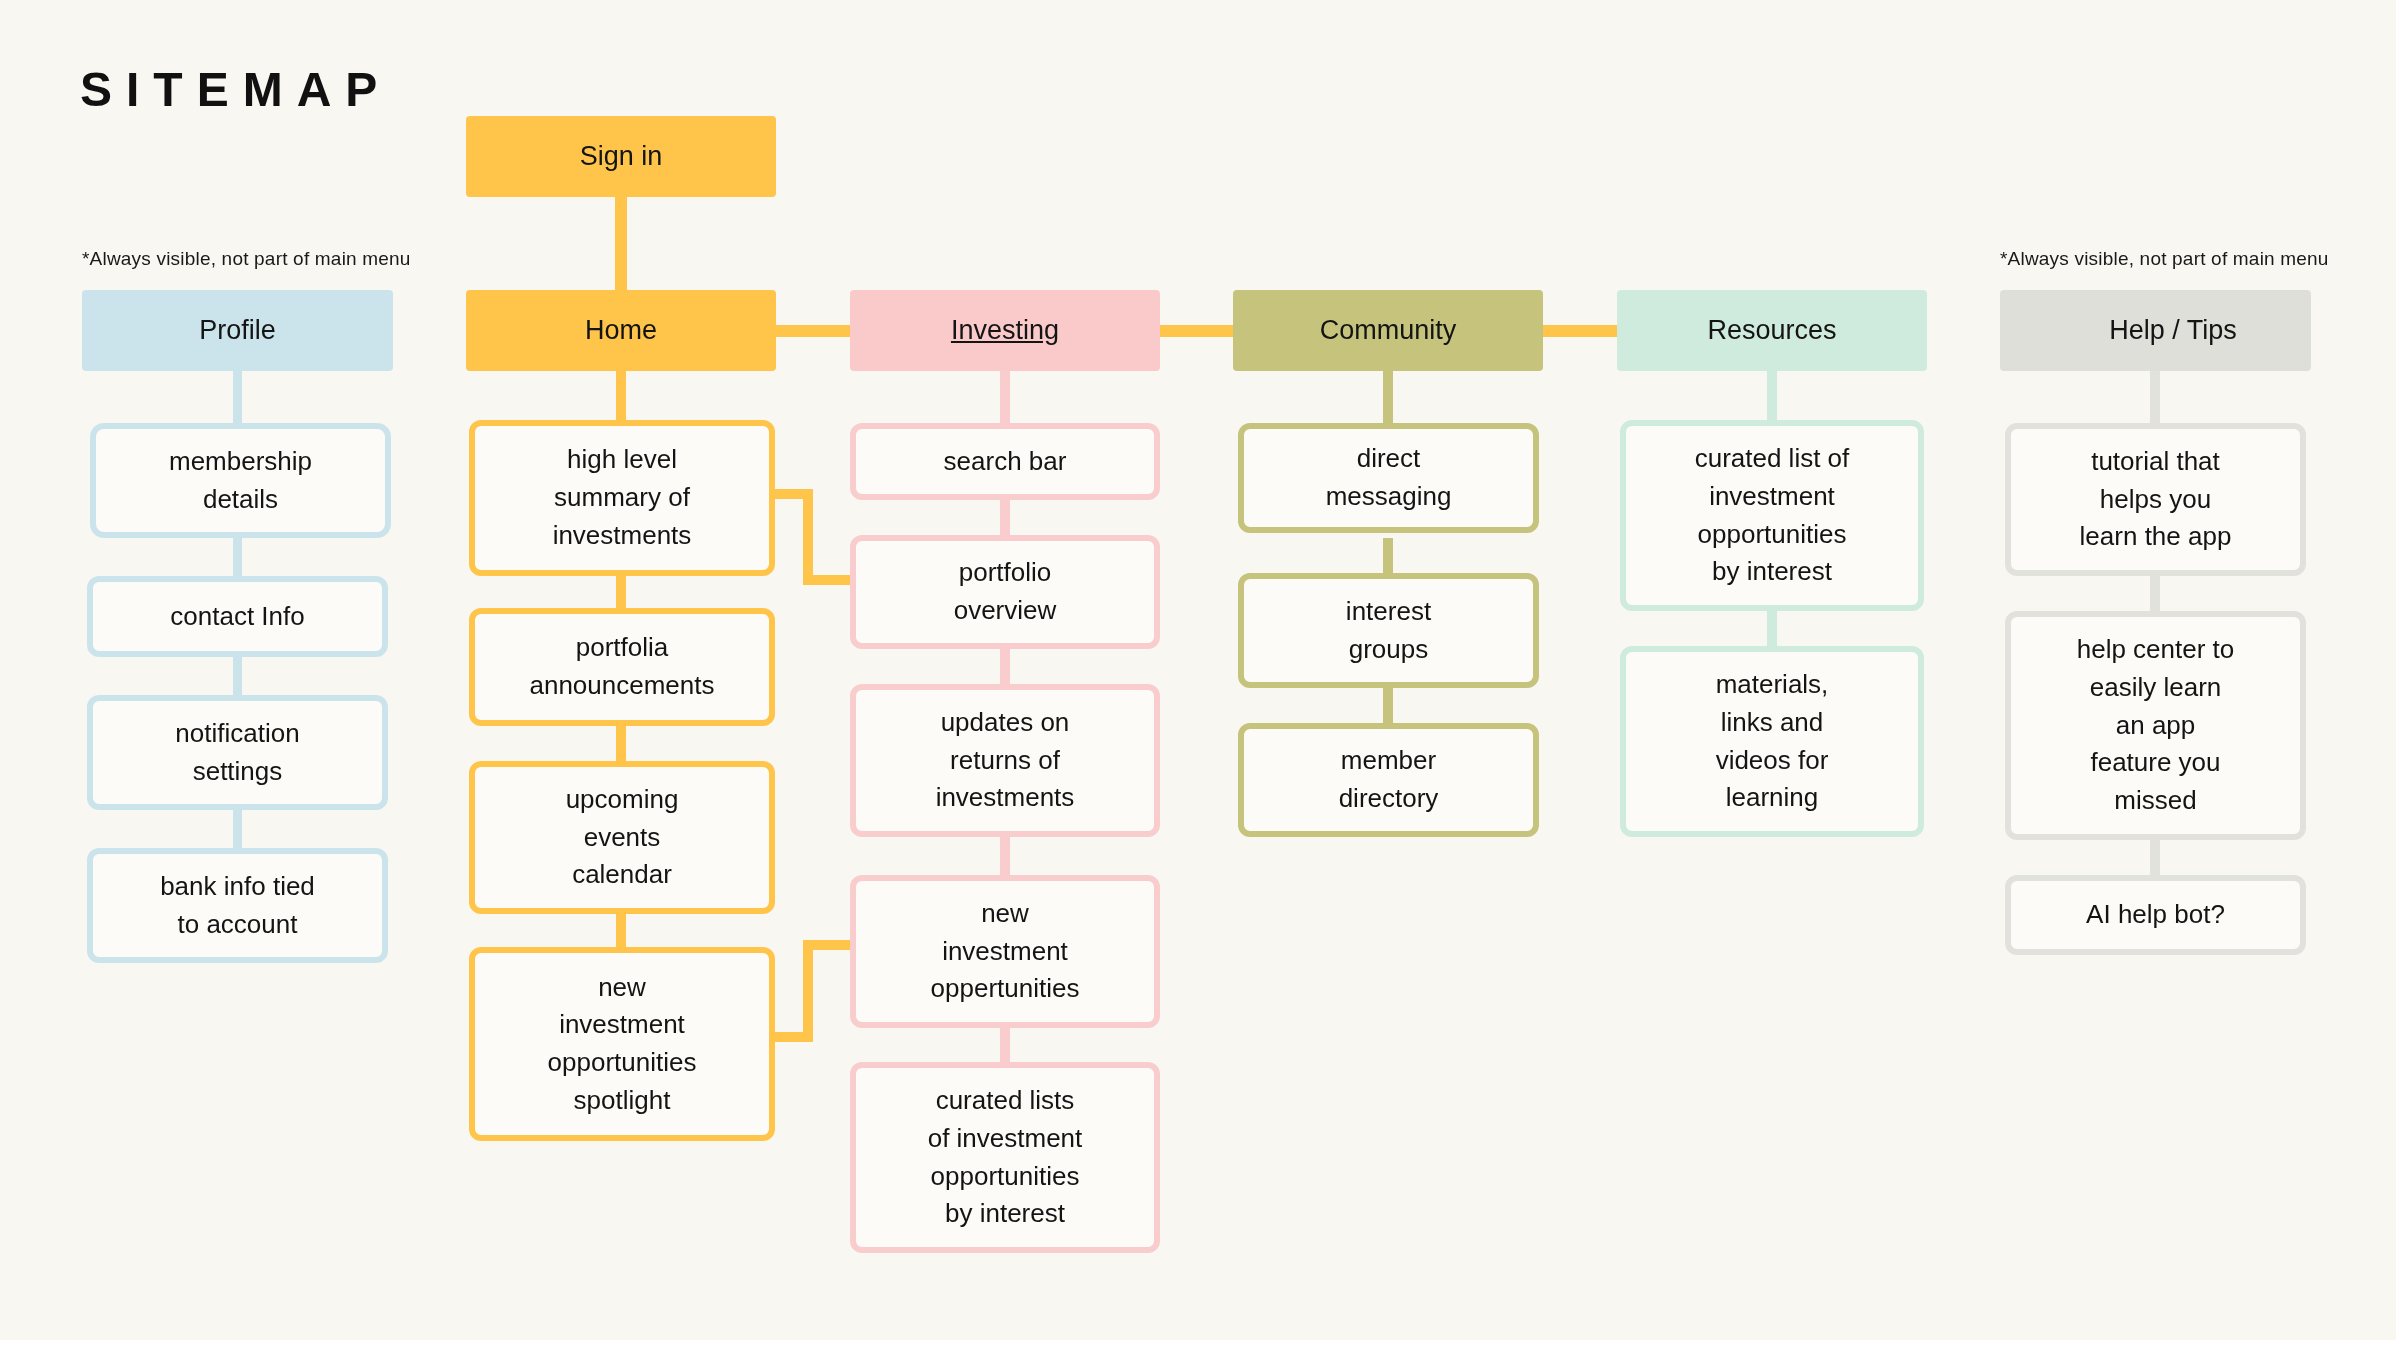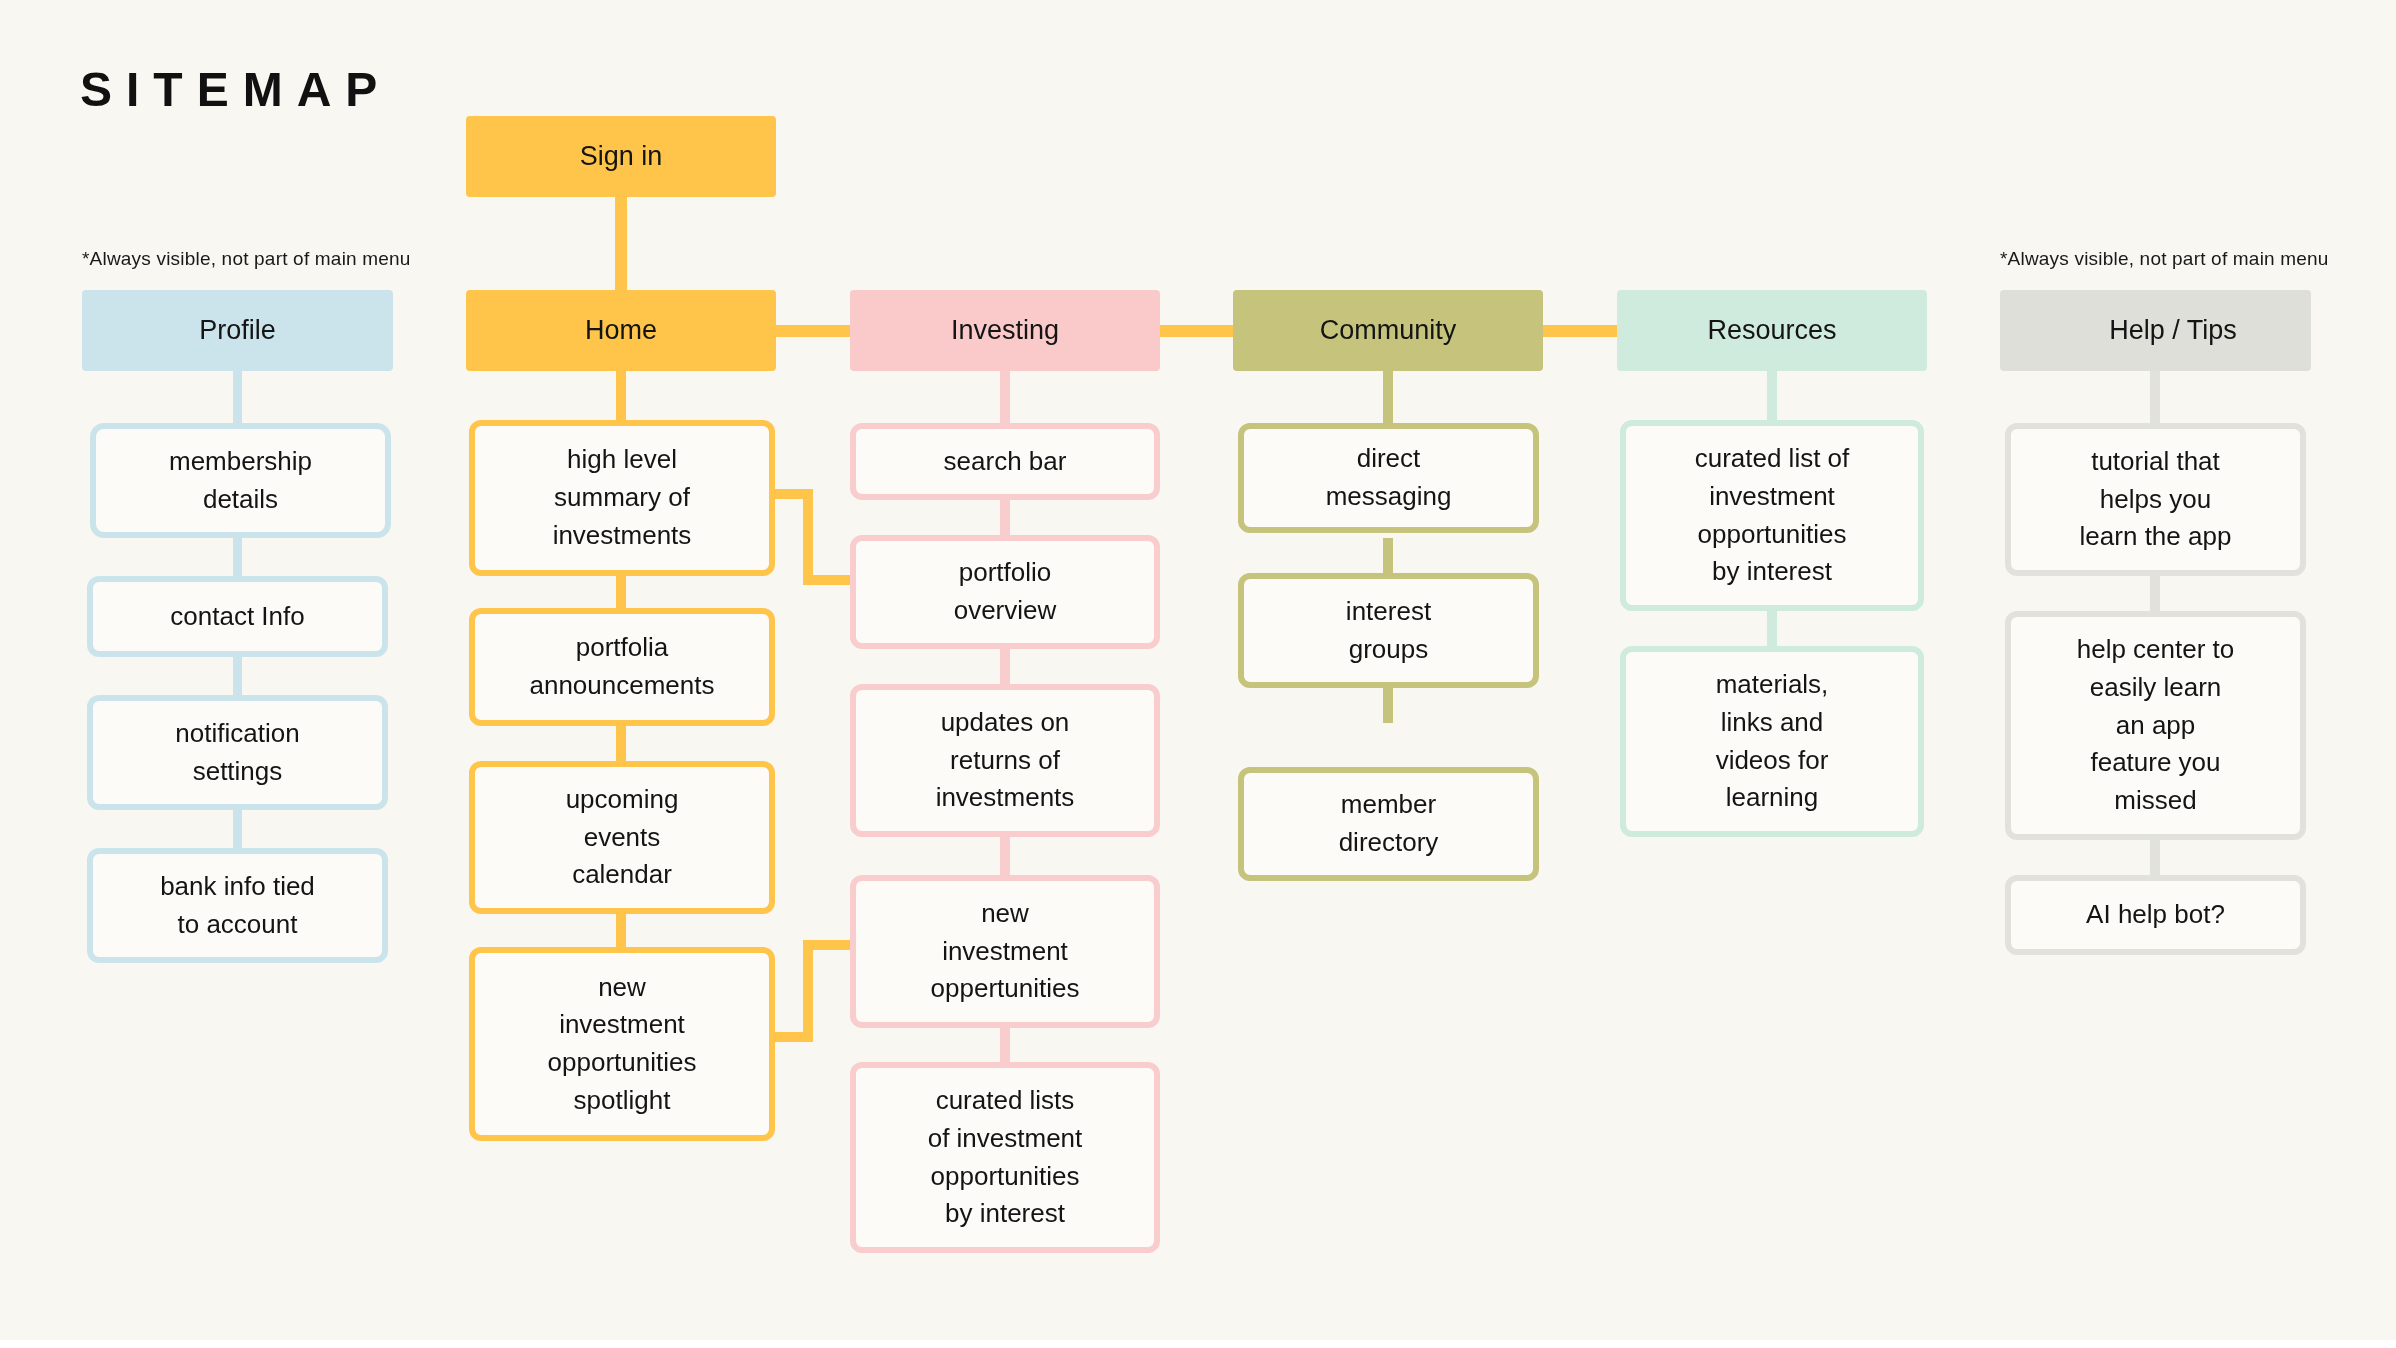--- a/index.html
+++ b/index.html
@@ -68,21 +68,21 @@
   <h1 class="page-title">SITEMAP</h1>
 
   <div class="note left">*Always visible, not part of main menu</div>
   <div class="note right">*Always visible, not part of main menu</div>
 
   <div class="box parent fill-yellow" style="left:466px; top:116px; width:310px; height:81px;">Sign in</div>
   <div class="line l-yellow" style="left:615px; top:197px; width:12px; height:93px;"></div>
 
   <div class="box parent fill-profile" style="left:82px;   top:290px; width:311px; height:81px;">Profile</div>
   <div class="box parent fill-yellow" style="left:466px;  top:290px; width:310px; height:81px;">Home</div>
-  <div class="box parent fill-invest" style="left:850px;  top:290px; width:310px; height:81px;">Investing</div>
+  <div class="box parent fill-invest" style="left:850px;  top:290px; width:310px; height:81px;text-decoration:underline;">Investing</div>
   <div class="box parent fill-comm" style="left:1233px; top:290px; width:310px; height:81px;">Community</div>
   <div class="box parent fill-res" style="left:1617px; top:290px; width:310px; height:81px;">Resources</div>
   <div class="box parent fill-help" style="left:2000px; top:290px; width:311px; height:81px;padding-left:35px;">Help / Tips</div>
 
   <div class="line l-yellow" style="left:776px;  top:325px; width:74px; height:12px;"></div>
   <div class="line l-yellow" style="left:1160px; top:325px; width:73px; height:12px;"></div>
   <div class="line l-yellow" style="left:1543px; top:325px; width:74px; height:12px;"></div>
 
   <div class="line l-profile" style="left:233px; top:371px; width:9px; height:52px;"></div>
   <div class="box child bc-profile" style="left:90px; top:423px; width:301px; height:115px;border-radius:14px;">membership
@@ -140,21 +140,21 @@
 opportunities
 by interest</div>
 
   <div class="line l-comm" style="left:1383px; top:371px; width:10px; height:52px;"></div>
   <div class="box child bc-comm" style="left:1238px; top:423px; width:301px; height:110px;">direct
 messaging</div>
   <div class="line l-comm" style="left:1383px; top:538px; width:10px; height:35px;"></div>
   <div class="box child bc-comm" style="left:1238px; top:573px; width:301px; height:115px;">interest
 groups</div>
   <div class="line l-comm" style="left:1383px; top:688px; width:10px; height:35px;"></div>
-  <div class="box child bc-comm" style="left:1238px; top:723px; width:301px; height:114px;margin-top:44px;">member
+  <div class="box child bc-comm" style="left:1238px; top:723px; width:301px; height:114px;">member
 directory</div>
 
   <div class="line l-res" style="left:1767px; top:371px; width:10px; height:49px;"></div>
   <div class="box child bc-res" style="left:1620px; top:420px; width:304px; height:191px;">curated list of
 investment
 opportunities
 by interest</div>
   <div class="line l-res" style="left:1767px; top:611px; width:10px; height:35px;"></div>
   <div class="box child bc-res" style="left:1620px; top:646px; width:304px; height:191px;">materials,
 links and

